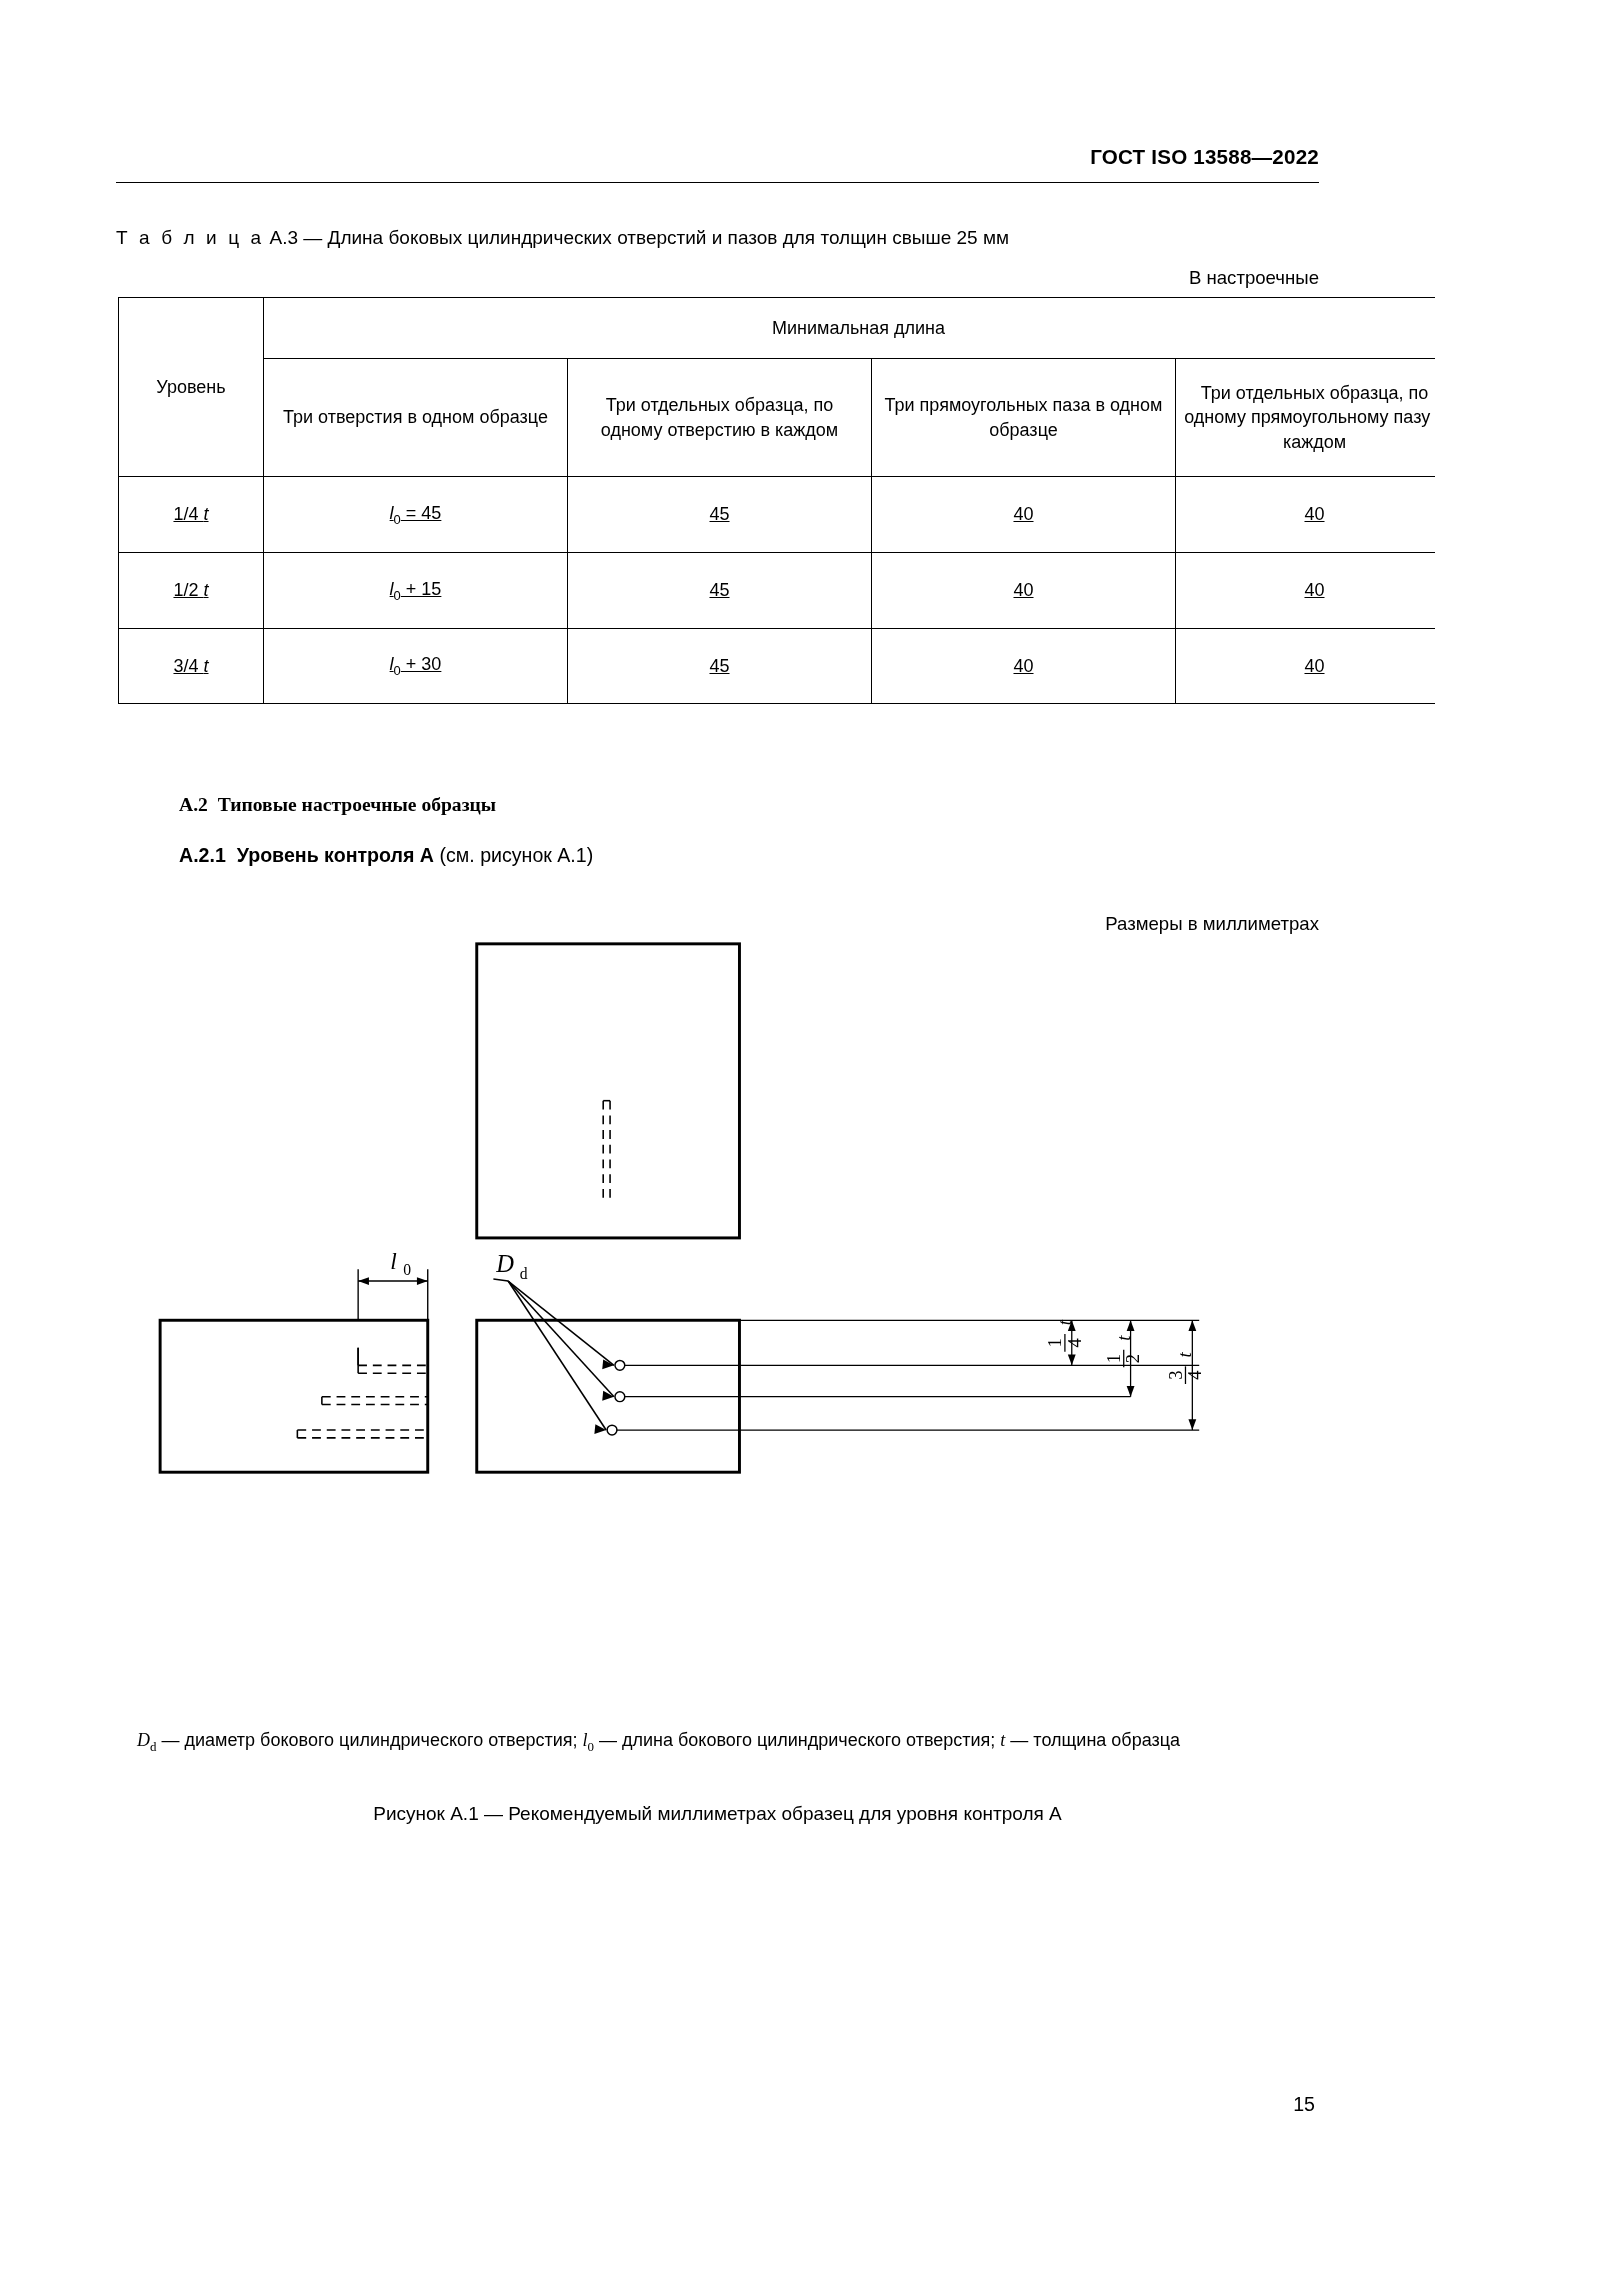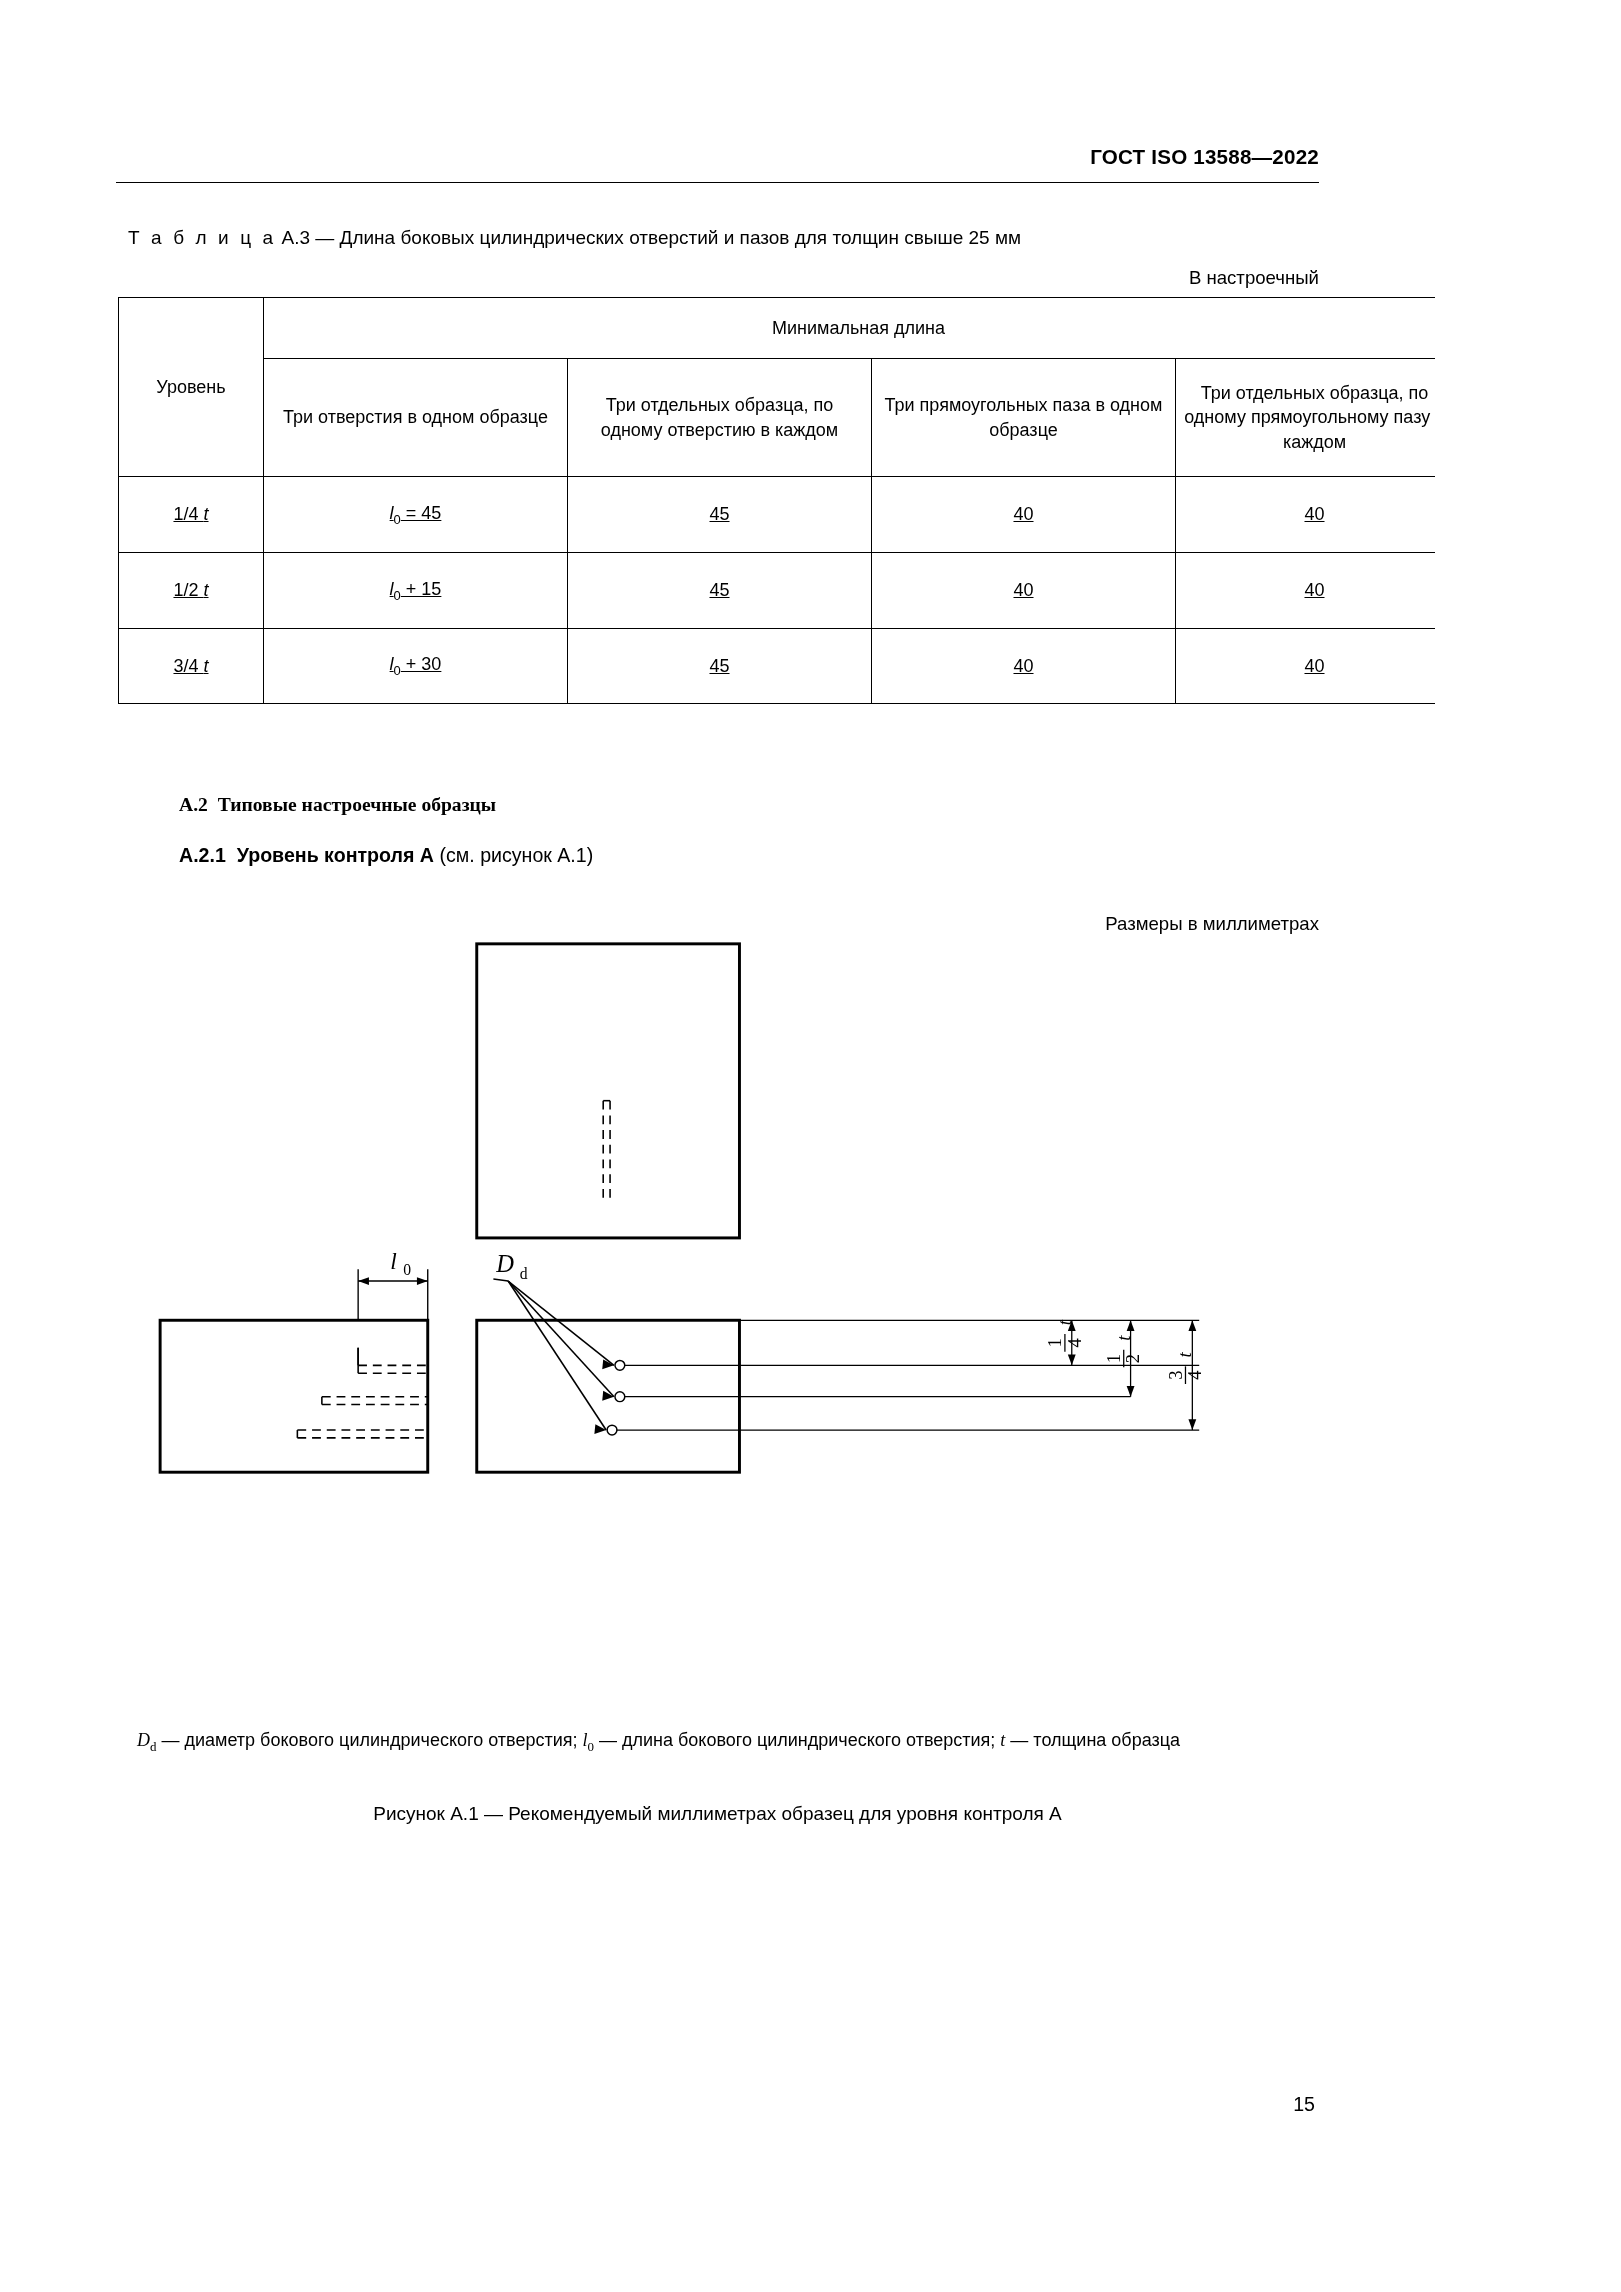--- a/index.html
+++ b/index.html
@@ -44,21 +44,20 @@
   
   .table-caption {
     position: absolute;
     left: 116px;
     top: 227px;
     font-size: 19px;
     white-space: nowrap;
   }
   .table-caption .spaced {
     letter-spacing: 3.1px;
-    margin-left: 12px;
   }
   .units-line {
     position: absolute;
     right: 116px;
     top: 267px;
     font-size: 18.6px;
     white-space: nowrap;
   }
 
   
@@ -154,21 +153,21 @@
 
 <div class="page">
 
   <div class="header">ГОСТ ISO 13588—2022</div>
   <div class="header-rule"></div>
 
   <div class="table-caption">
     <span class="spaced">Т а б л и ц а</span>
     <span>А.3 — Длина боковых цилиндрических отверстий и пазов для толщин свыше 25 мм</span>
   </div>
-  <div class="units-line">В настроечный</div>
+  <div class="units-line">В настроечные</div>
 
   <table class="tbl">
     <colgroup>
       <col class="depth-col">
         <col class="c2">
         <col class="c3">
         <col class="c4">
         <col class="c5">
     </colgroup>
     <tbody>

